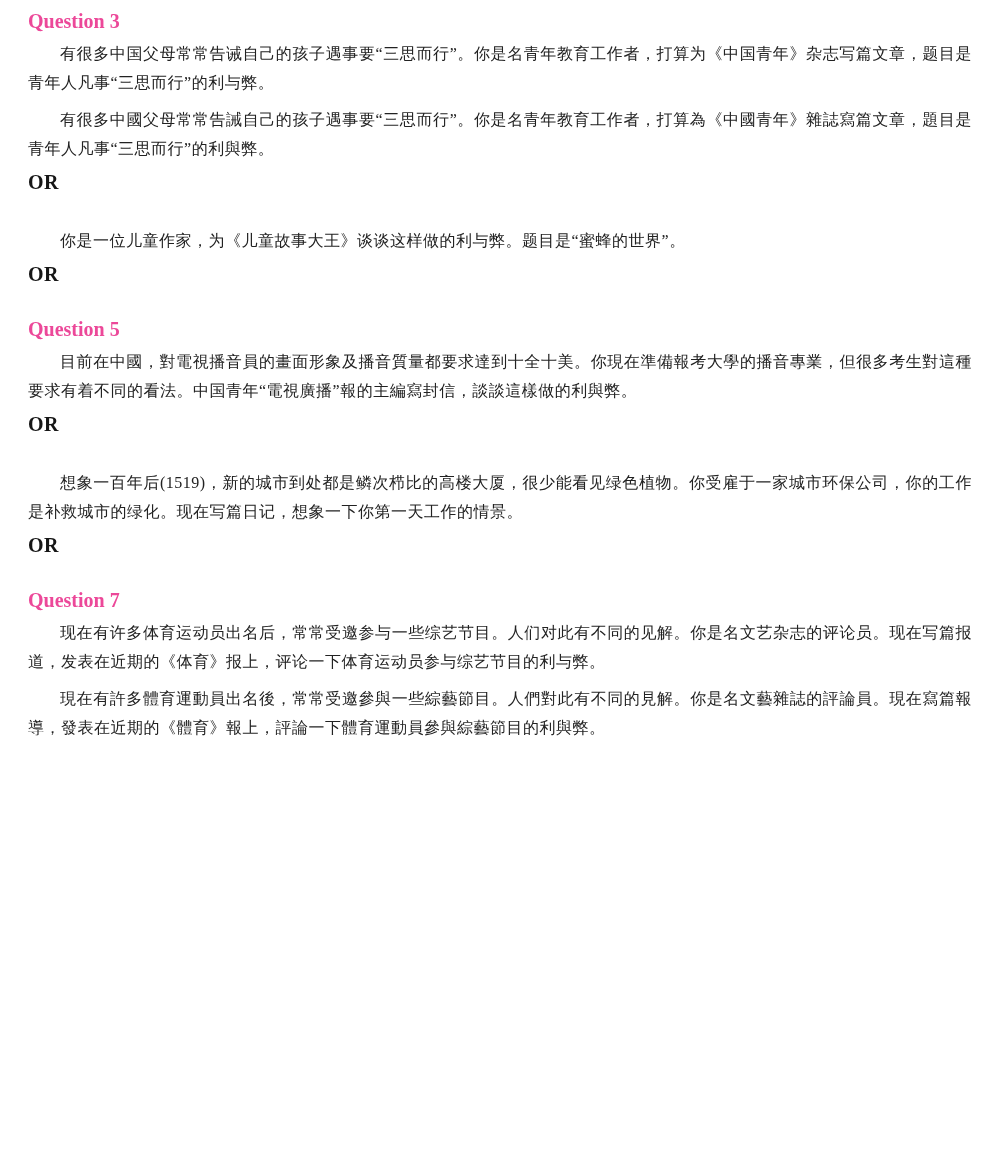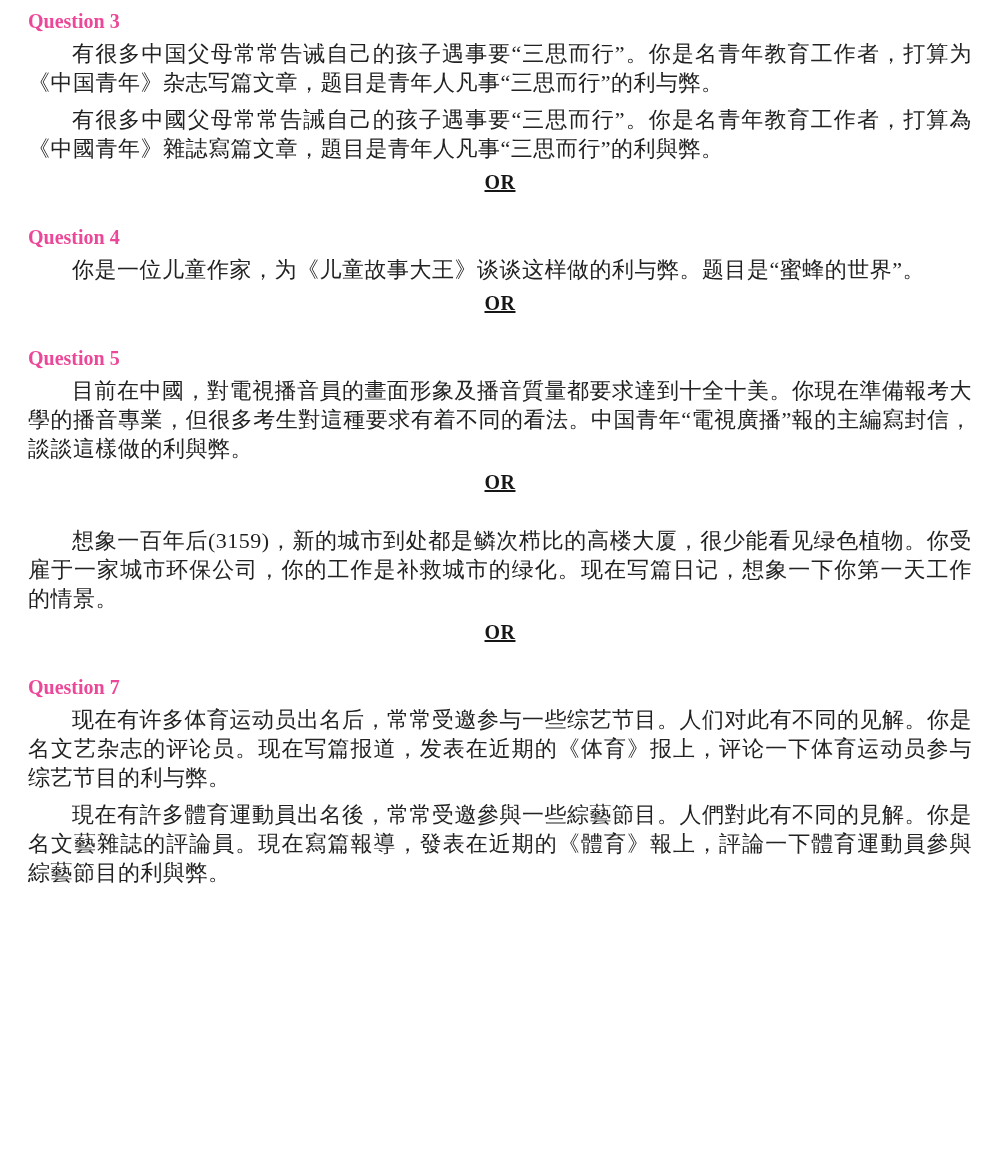--- a/index.html
+++ b/index.html
@@ -21,63 +21,61 @@
   }
   .question-heading {
     font-family: "Liberation Serif", "DejaVu Serif", serif;
     font-size: 20px;
     line-height: 23px;
     font-weight: bold;
     margin: 0 0 6px 0;
     color: #ec4899;
   }
   .question-paragraph {
-    font-size: 22px;
+    font-size: 16px;
     line-height: 29px;
     margin: 0 0 8px 0;
     text-align: justify;
     text-indent: 2em;
     color: #222222;
     letter-spacing: 0.5px;
   }
   .or-separator {
     font-size: 20px;
     line-height: 23px;
     font-weight: bold;
-    text-align: center;
+    text-align: left;
     margin: 6px 0 32px 0;
     color: #161616;
     letter-spacing: 0.5px;
-    text-decoration: underline;
   }
 </style>
 </head>
 <body>
 
 <section class="question-section">
   <h2 class="question-heading">Question 3</h2>
   <p class="question-paragraph">有很多中国父母常常告诫自己的孩子遇事要“三思而行”。你是名青年教育工作者，打算为《中国青年》杂志写篇文章，题目是青年人凡事“三思而行”的利与弊。</p>
   <p class="question-paragraph">有很多中國父母常常告誡自己的孩子遇事要“三思而行”。你是名青年教育工作者，打算為《中國青年》雜誌寫篇文章，題目是青年人凡事“三思而行”的利與弊。</p>
 </section>
 <div class="or-separator">OR</div>
 
 <section class="question-section">
-  <h2 class="question-heading">Question 4</h2>
   <p class="question-paragraph">你是一位儿童作家，为《儿童故事大王》谈谈这样做的利与弊。题目是“蜜蜂的世界”。</p>
 </section>
 <div class="or-separator">OR</div>
 
 <section class="question-section">
   <h2 class="question-heading">Question 5</h2>
   <p class="question-paragraph">目前在中國，對電視播音員的畫面形象及播音質量都要求達到十全十美。你現在準備報考大學的播音專業，但很多考生對這種要求有着不同的看法。中国青年“電視廣播”報的主編寫封信，談談這樣做的利與弊。</p>
 </section>
 <div class="or-separator">OR</div>
 
 <section class="question-section">
-  <p class="question-paragraph">想象一百年后(3159)，新的城市到处都是鳞次栉比的高楼大厦，很少能看见绿色植物。你受雇于一家城市环保公司，你的工作是补救城市的绿化。现在写篇日记，想象一下你第一天工作的情景。</p>
+  <p class="question-paragraph">想象一百年后(1519)，新的城市到处都是鳞次栉比的高楼大厦，很少能看见绿色植物。你受雇于一家城市环保公司，你的工作是补救城市的绿化。现在写篇日记，想象一下你第一天工作的情景。</p>
 </section>
 <div class="or-separator">OR</div>
 
 <section class="question-section">
   <h2 class="question-heading">Question 7</h2>
   <p class="question-paragraph">现在有许多体育运动员出名后，常常受邀参与一些综艺节目。人们对此有不同的见解。你是名文艺杂志的评论员。现在写篇报道，发表在近期的《体育》报上，评论一下体育运动员参与综艺节目的利与弊。</p>
   <p class="question-paragraph">現在有許多體育運動員出名後，常常受邀參與一些綜藝節目。人們對此有不同的見解。你是名文藝雜誌的評論員。現在寫篇報導，發表在近期的《體育》報上，評論一下體育運動員參與綜藝節目的利與弊。</p>
 </section>
 
 </body></html>

